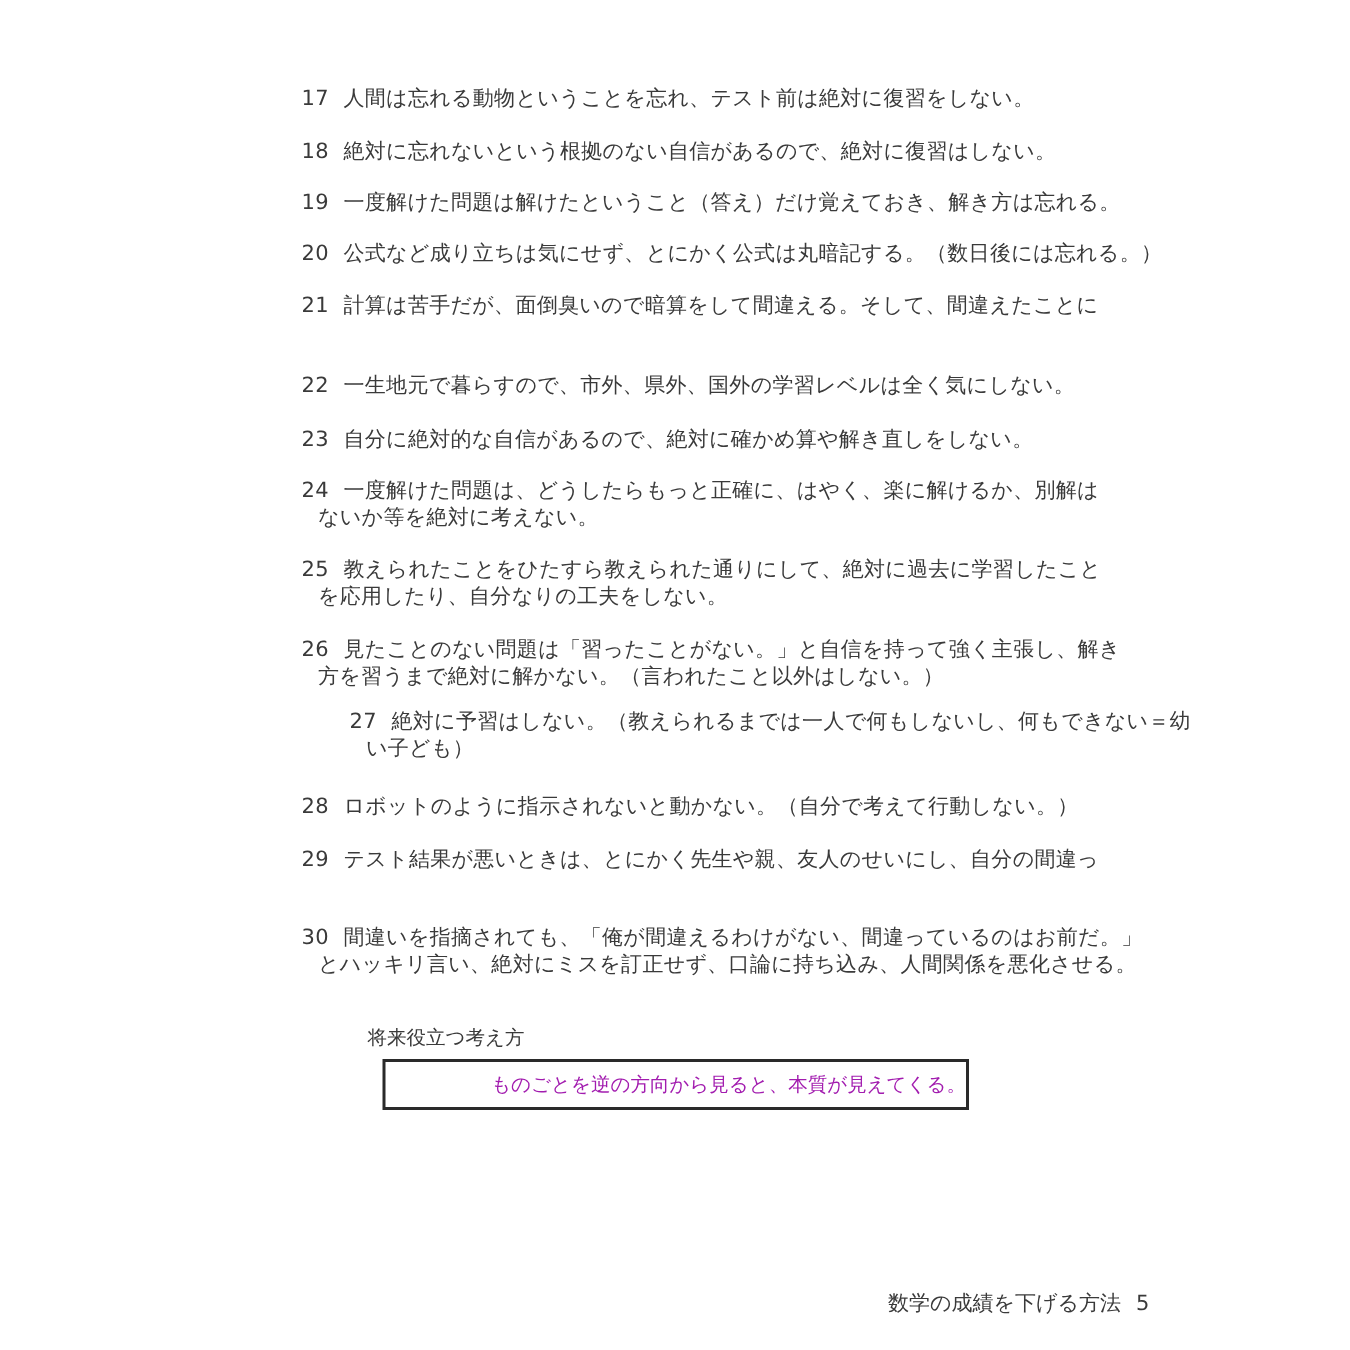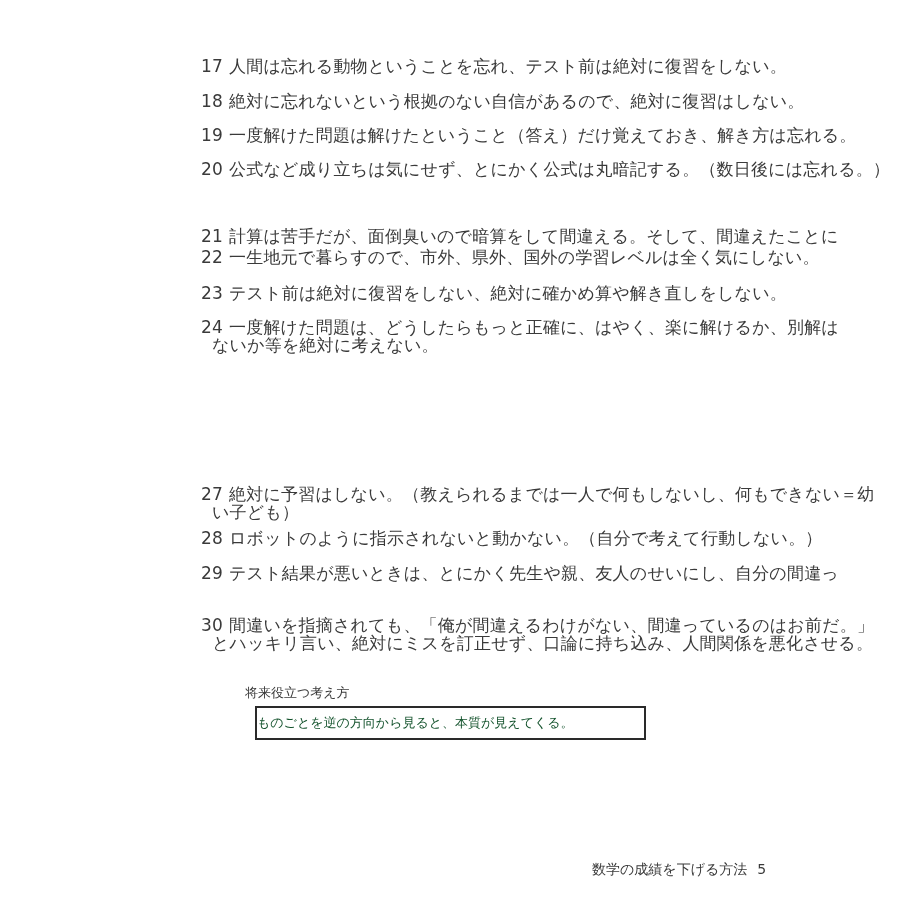--- a/index.html
+++ b/index.html
@@ -17,21 +17,21 @@
     }
     .page {
       position: absolute;
       left: 0; top: 0;
       width: 900px; height: 900px;
     }
     .item {
       position: absolute;
       left: 201px;
       width: 520px;
-      font-size: 17px;
+      font-size: 14px;
       line-height: 18px;
       letter-spacing: 0.2px;
       color: #3a3a3a;
     }
     .item .num {
       display: inline-block;
       width: 28px;
     }
     .item .line1 { white-space: nowrap; }
     .item .line2 {
@@ -48,23 +48,23 @@
     }
     .quote-box {
       position: absolute;
       left: 255px;
       top: 706px;
       width: 387px;
       height: 30px;
       border: 2px solid #2a2a2a;
       display: flex;
       align-items: center;
-      justify-content: flex-start;
+      justify-content: flex-end;
       font-size: 13px;
-      color: #14532d;
+      color: #a21caf;
     }
     .footer {
       position: absolute;
       left: 592px;
       top: 862px;
       font-size: 14px;
       line-height: 14px;
       color: #3a3a3a;
       white-space: nowrap;
     }
@@ -84,40 +84,48 @@
   </div>
 
   <div class="item" style="top:126px;">
     <div class="line1"><span class="num">19</span><span>一度解けた問題は解けたということ（答え）だけ覚えておき、解き方は忘れる。</span></div>
   </div>
 
   <div class="item" style="top:160px;">
     <div class="line1"><span class="num">20</span><span>公式など成り立ちは気にせず、とにかく公式は丸暗記する。（数日後には忘れる。）</span></div>
   </div>
 
-  <div class="item" style="top:195px;margin-top:32px;">
+  <div class="item" style="top:195px;">
     <div class="line1"><span class="num">21</span><span>計算は苦手だが、面倒臭いので暗算をして間違える。そして、間違えたことに</span></div>
   </div>
 
   <div class="item" style="top:248px;">
     <div class="line1"><span class="num">22</span><span>一生地元で暮らすので、市外、県外、国外の学習レベルは全く気にしない。</span></div>
   </div>
 
   <div class="item" style="top:284px;">
-    <div class="line1"><span class="num">23</span><span>テスト前は絶対に復習をしない、絶対に確かめ算や解き直しをしない。</span></div>
+    <div class="line1"><span class="num">23</span><span>自分に絶対的な自信があるので、絶対に確かめ算や解き直しをしない。</span></div>
   </div>
 
   <div class="item" style="top:318px;">
     <div class="line1"><span class="num">24</span><span>一度解けた問題は、どうしたらもっと正確に、はやく、楽に解けるか、別解は</span></div>
     <div class="line2">ないか等を絶対に考えない。</div>
   </div>
 
+  <div class="item" style="top:371px;">
+    <div class="line1"><span class="num">25</span><span>教えられたことをひたすら教えられた通りにして、絶対に過去に学習したこと</span></div>
+    <div class="line2">を応用したり、自分なりの工夫をしない。</div>
+  </div>
 
+  <div class="item" style="top:424px;">
+    <div class="line1"><span class="num">26</span><span>見たことのない問題は「習ったことがない。」と自信を持って強く主張し、解き</span></div>
+    <div class="line2">方を習うまで絶対に解かない。（言われたこと以外はしない。）</div>
+  </div>
 
-  <div class="item" style="top:485px;">
+  <div class="item" style="top:472px;margin-left:32px;">
     <div class="line1"><span class="num">27</span><span>絶対に予習はしない。（教えられるまでは一人で何もしないし、何もできない＝幼</span></div>
     <div class="line2">い子ども）</div>
   </div>
 
   <div class="item" style="top:529px;">
     <div class="line1"><span class="num">28</span><span>ロボットのように指示されないと動かない。（自分で考えて行動しない。）</span></div>
   </div>
 
   <div class="item" style="top:564px;">
     <div class="line1"><span class="num">29</span><span>テスト結果が悪いときは、とにかく先生や親、友人のせいにし、自分の間違っ</span></div>

